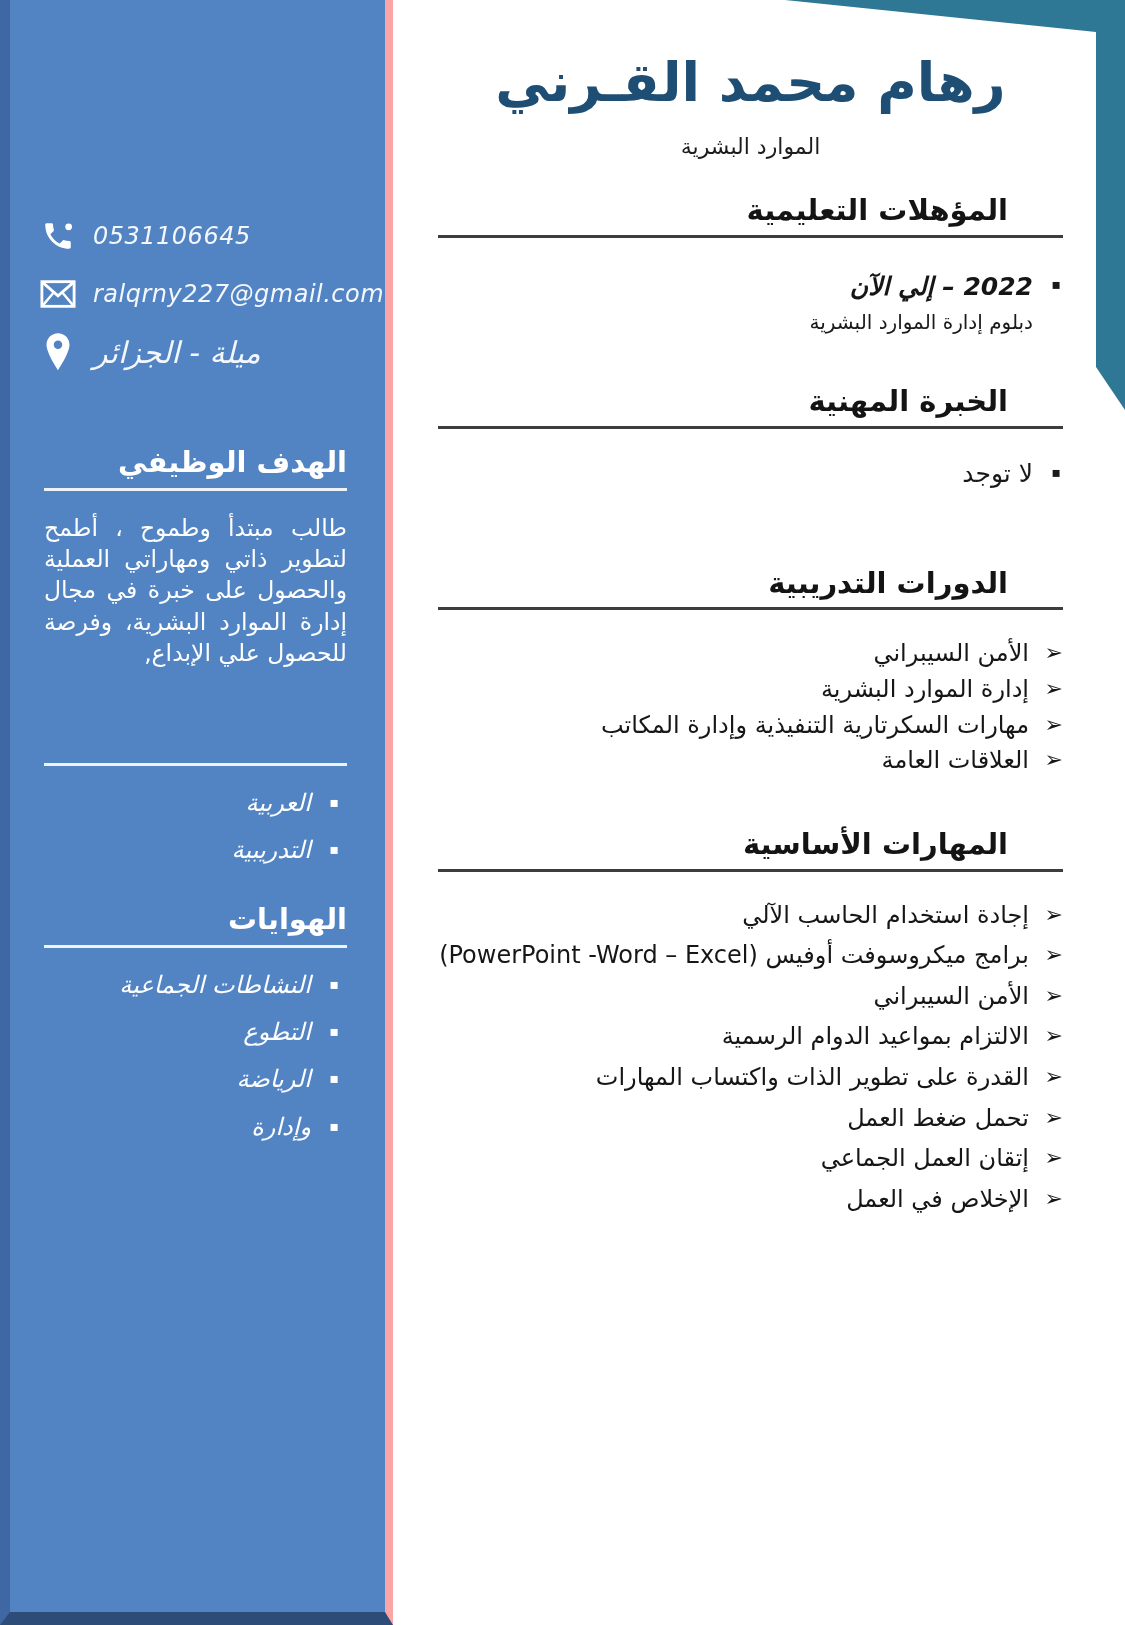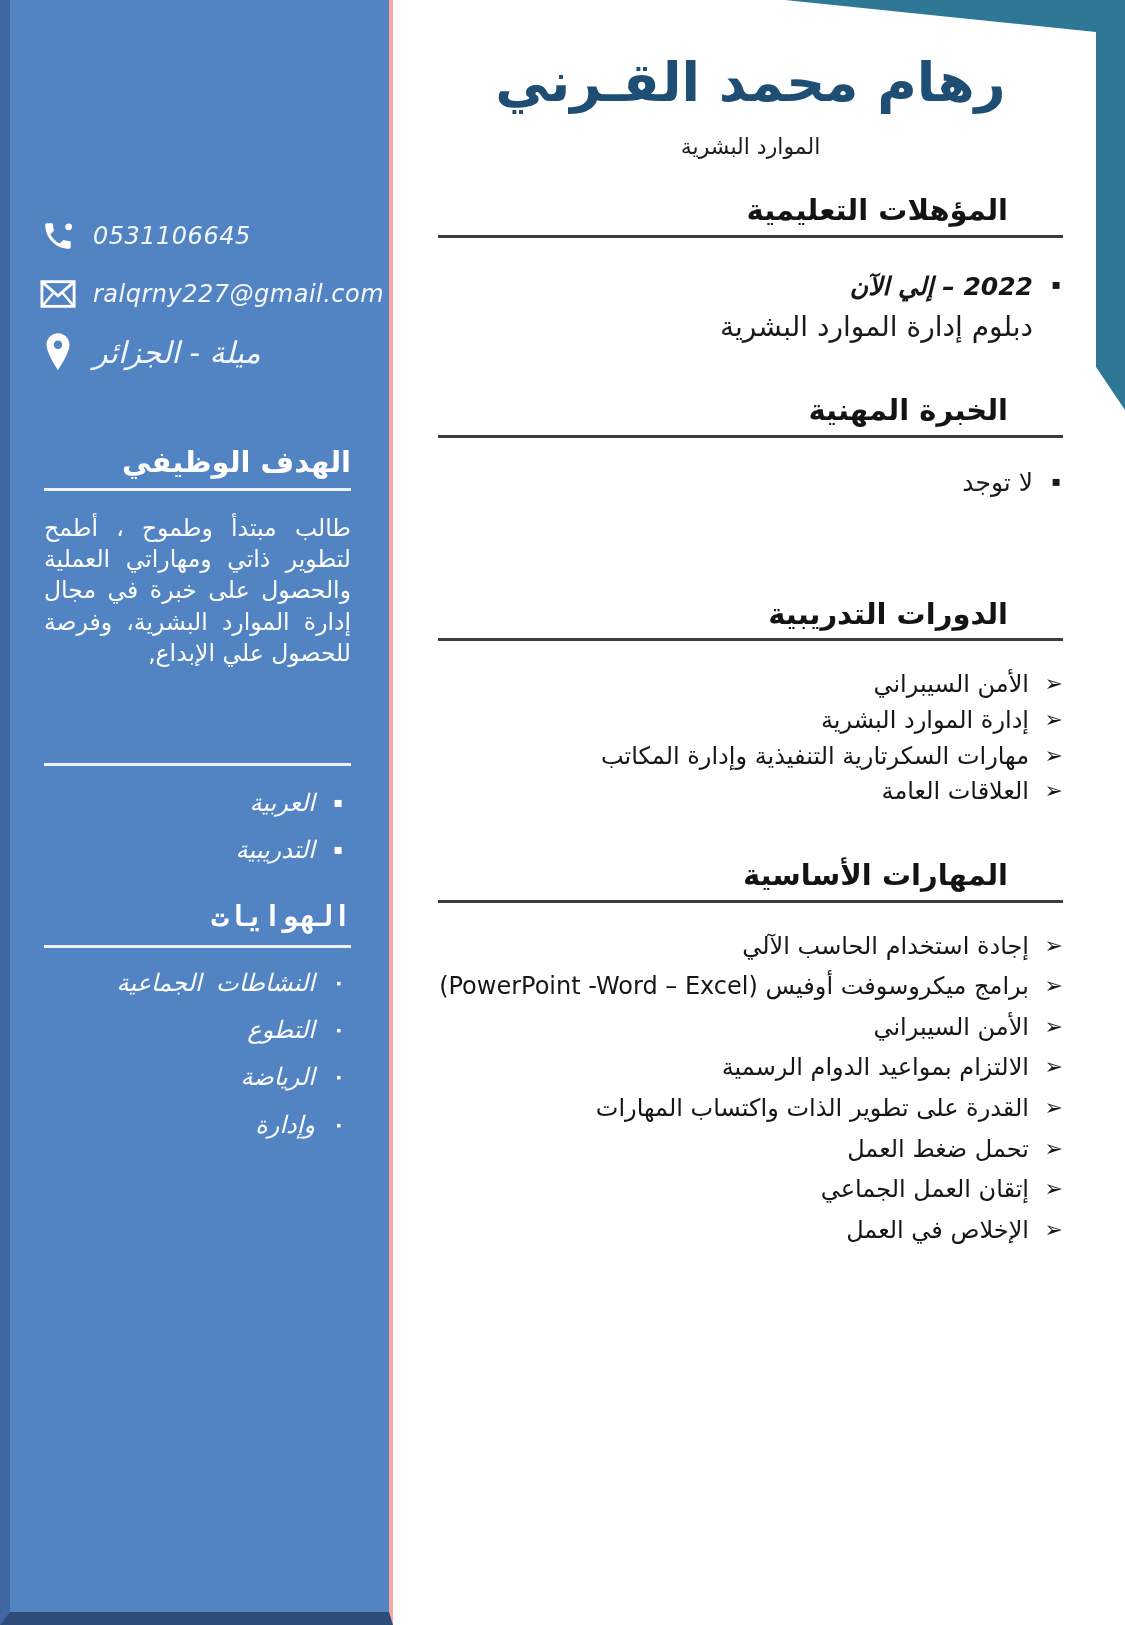--- a/index.html
+++ b/index.html
@@ -12,21 +12,21 @@
     color:#191919;
   }
 
   
   .sidebar{
     position:absolute;left:0;top:0;
     width:393px;height:1625px;
     box-sizing:border-box;
     background:#5283c3;
     border-left:10px solid #3e67a3;
-    border-right:4px solid #fca5a5;
+    border-right:8px solid #fca5a5;
     border-bottom:13px solid #2d4d78;
   }
   .contact{margin-top:218px;padding:0 30px 0 30px;direction:ltr;}
   .contact-row{display:flex;align-items:center;gap:17px;margin-bottom:22px;height:36px;}
   .contact-row .cicon{width:36px;height:36px;flex:0 0 36px;display:flex;align-items:center;justify-content:center;}
   .contact-row .ctext{
     color:#f4f8fd;font-size:24px;font-style:italic;letter-spacing:.5px;
     white-space:nowrap;
   }
   .contact-row .ctext.ar{font-size:30px;}
@@ -36,21 +36,21 @@
     margin:0;color:#ffffff;font-size:29px;font-weight:bold;line-height:1.2;
     text-align:right;
   }
   .side-rule{border:0;border-top:3px solid #eef3fa;margin:8px 0 0 0;}
   .objective{margin-top:75px;}
   .objective p{
     margin:22px 0 0 0;color:#fdfefe;font-size:23.5px;line-height:1.33;
     text-align:justify;text-align-last:right;
   }
   .langs{margin-top:94px;}
-  .hobbies{margin-top:38px;font-family:Liberation Mono, monospace;}
+  .hobbies{margin-top:38px;}
   .side-list{margin-top:24px;padding-left:4px;}
   .side-item{
     position:relative;color:#fdfeff;font-size:24px;font-style:italic;
     text-align:right;padding-right:36px;margin-bottom:21px;line-height:1.1;
   }
   .side-item .mk{
     position:absolute;right:8px;top:5px;font-size:14px;font-style:normal;color:#ffffff;
   }
 
   
@@ -73,27 +73,27 @@
   .job-title{
     margin-top:20px;text-align:center;color:#1c1c1c;font-size:22px;
   }
   .sec h2{
     margin:0 55px 0 0;color:#141414;font-size:29px;font-weight:bold;line-height:1.2;
     text-align:right;
   }
   .main-rule{border:0;border-top:3px solid #3d3d3d;margin:7px 0 0 0;}
   .sec-edu{margin-top:34px;}
   .sec-exp{margin-top:50px;}
-  .sec-courses{margin-top:100px;}
+  .sec-courses{margin-top:78px;}
   .sec-skills{margin-top:52px;}
 
   .edu-entry{margin-top:34px;position:relative;padding-right:30px;}
   .edu-entry .mk{position:absolute;right:2px;top:4px;font-size:14px;}
   .edu-period{font-size:25px;font-weight:bold;font-style:italic;color:#161616;}
-  .edu-degree{margin-top:9px;font-size:28px;color:#1a1a1a;padding-right:0px;}
+  .edu-degree{margin-top:9px;font-size:20px;color:#1a1a1a;padding-right:0px;}
 
   .sq-list{margin-top:30px;}
   .sq-list .li{position:relative;padding-right:30px;font-size:25px;margin-bottom:10px;}
   .sq-list .li .mk{position:absolute;right:2px;top:5px;font-size:14px;}
 
   .ar-list{margin-top:30px;}
   .ar-list .li{position:relative;padding-right:34px;font-size:24px;color:#161616;line-height:1.15;}
   .ar-list .li .mk{position:absolute;right:0;top:0px;font-size:22px;}
   .courses-list .li{margin-bottom:8px;}
   .skills-list .li{margin-bottom:13px;}

